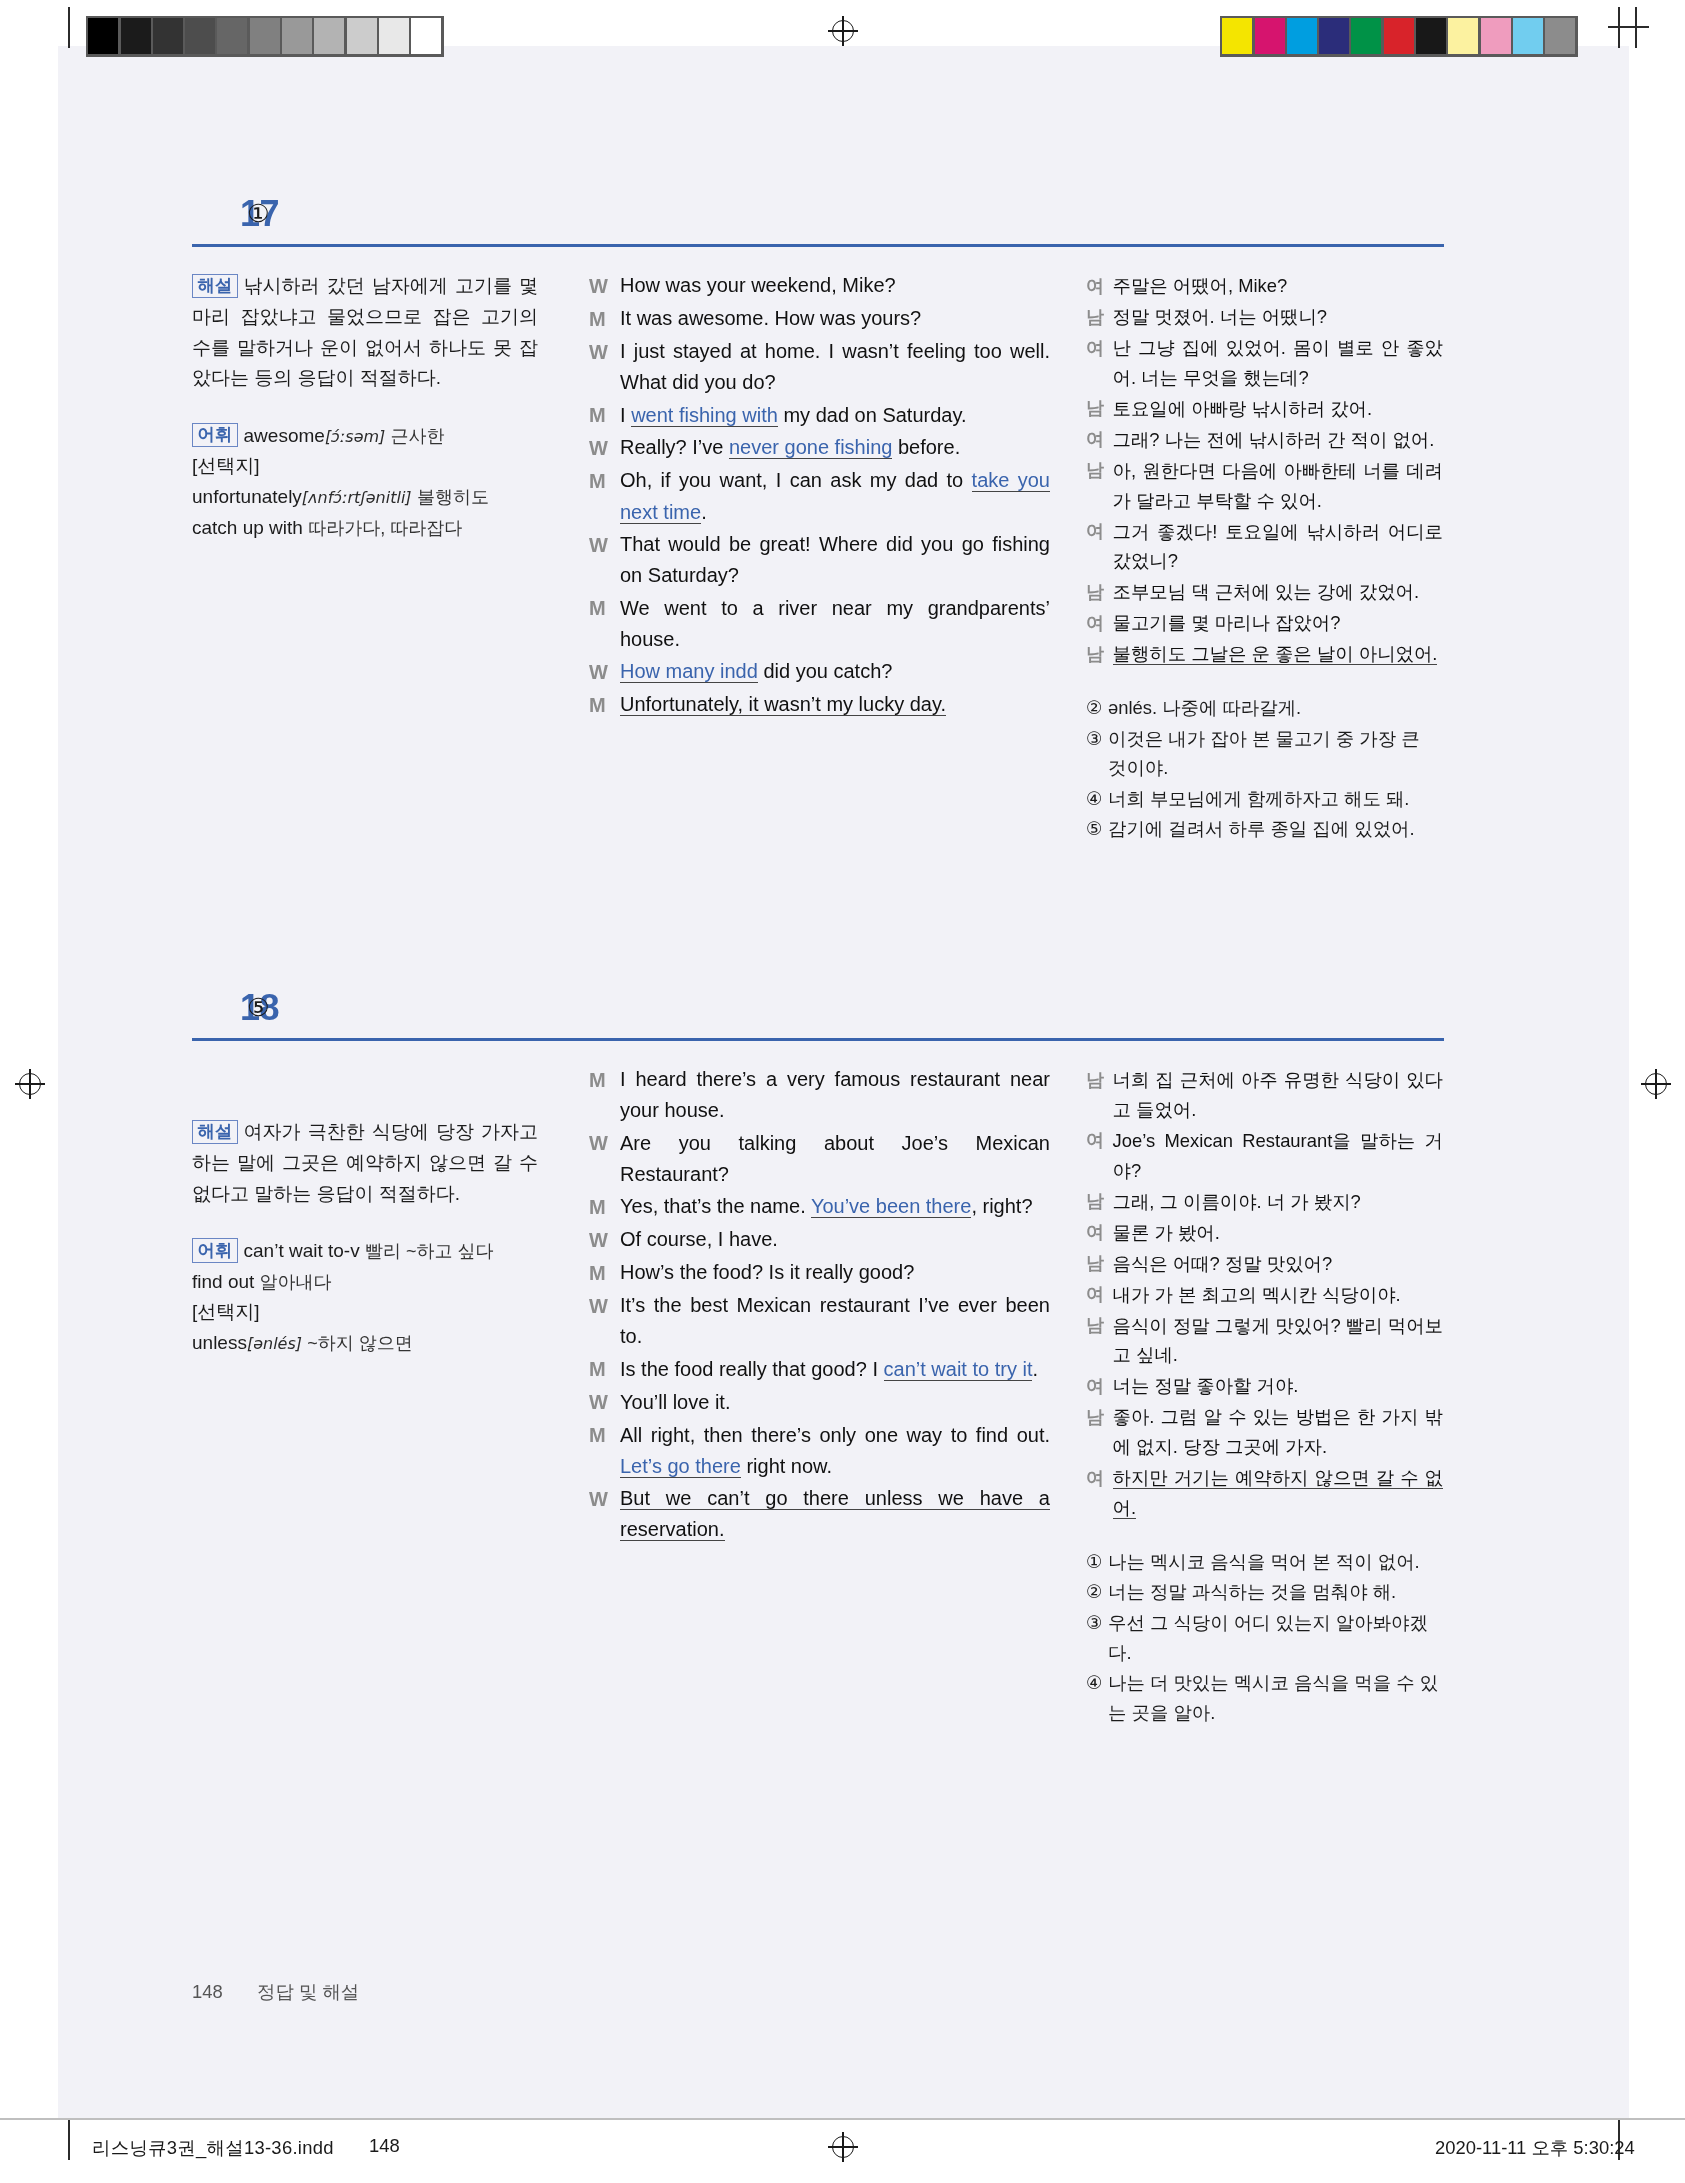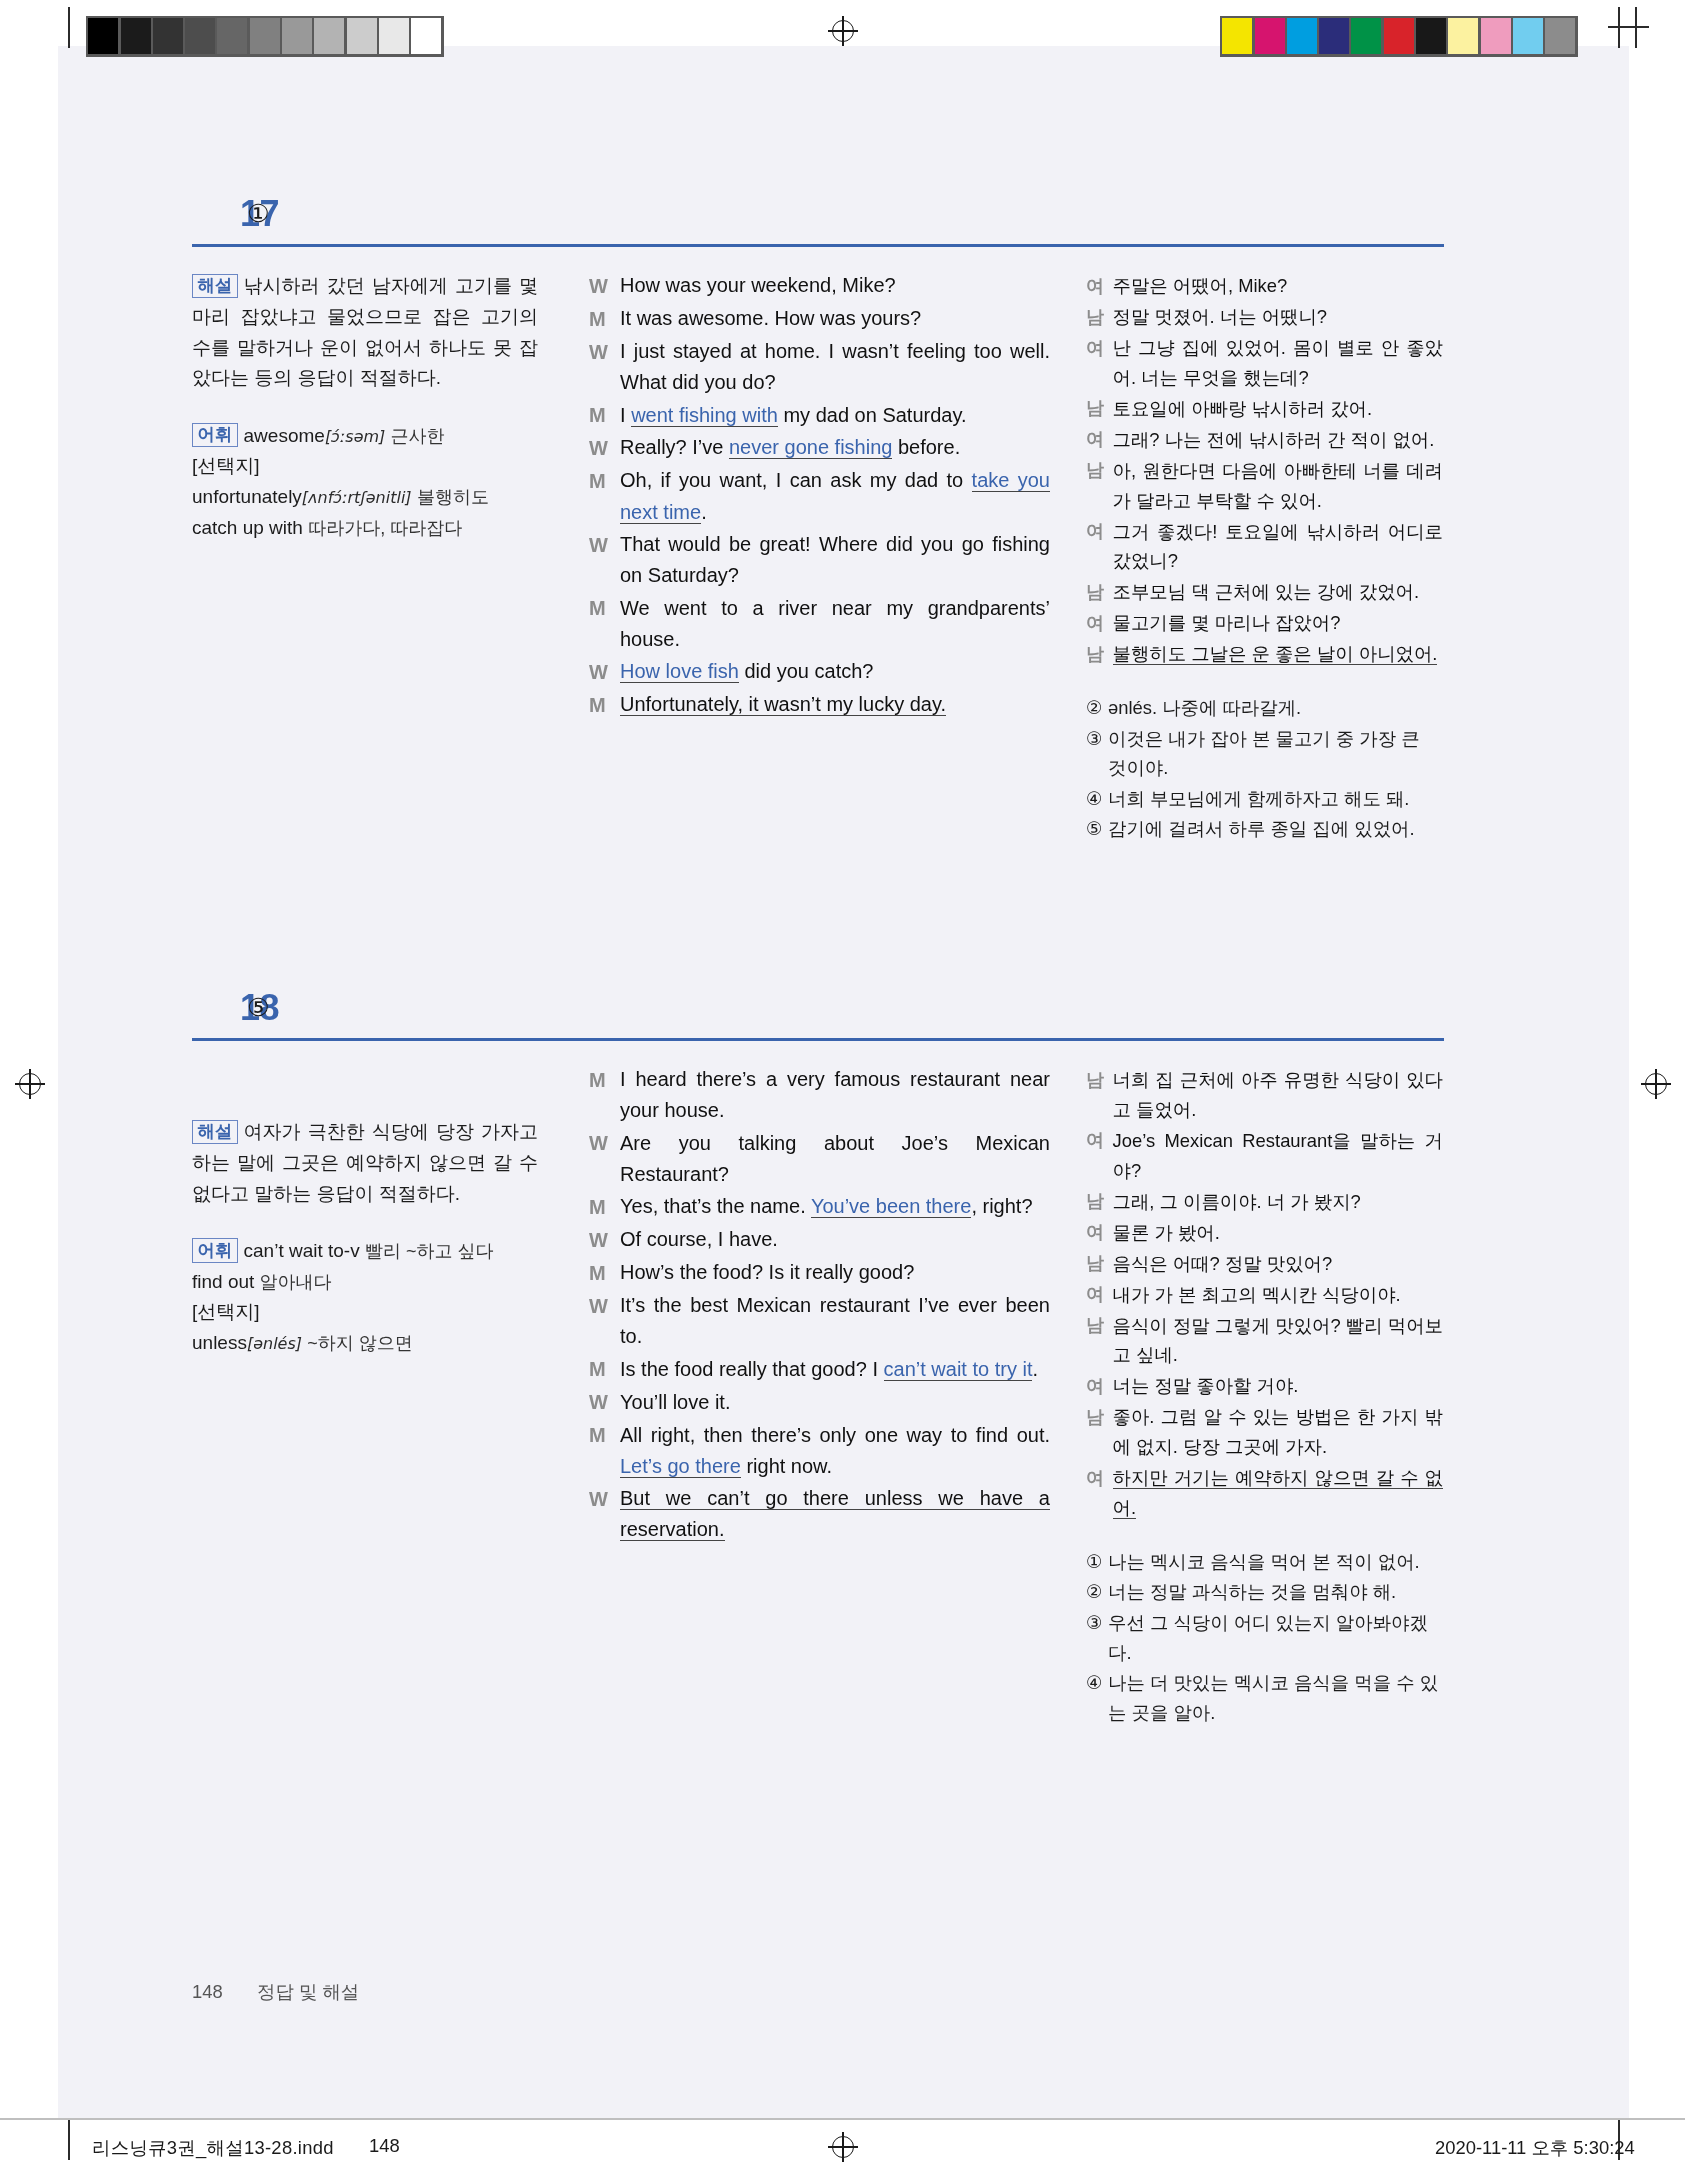--- a/index.html
+++ b/index.html
@@ -206,21 +206,21 @@
         <div class="row">
           <div class="spk">W</div>
           <div class="utt"><span>That would be great! Where did you go fishing on Saturday?</span></div>
         </div>
         <div class="row">
           <div class="spk">M</div>
           <div class="utt"><span>We went to a river near my grandparents’ house.</span></div>
         </div>
         <div class="row">
           <div class="spk">W</div>
-          <div class="utt"><span class="hl-blue">How love fish</span><span> did you catch?</span></div>
+          <div class="utt"><span class="hl-blue">How many indd</span><span> did you catch?</span></div>
         </div>
         <div class="row">
           <div class="spk">M</div>
           <div class="utt"><span class="ul">Unfortunately, it wasn’t my lucky day.</span></div>
         </div>
       </div>
 
     <div class="col-right" style="top:75px;">
       <div class="dlg ko" id="q17-ko">
           <div class="row">
@@ -419,17 +419,17 @@
 
   <div class="pg-foot" style="top:1979px;">
     <span class="num">148</span><span class="lbl">정답 및 해설</span>
   </div>
 </div>
 
 <div class="foot-rule"></div>
 <div class="foot-tick" style="left:68px;top:2120px;"></div>
 <div class="foot-tick" style="left:1618px;top:2120px;"></div>
 <div class="print-foot">
-  <span class="fname">리스닝큐3권_해설13-28.indd</span>
+  <span class="fname">리스닝큐3권_해설13-36.indd</span>
   <span class="fpg">148</span>
   <span class="fdate">2020-11-11   오후 5:30:24</span>
 </div>
 
 
 </body></html>

